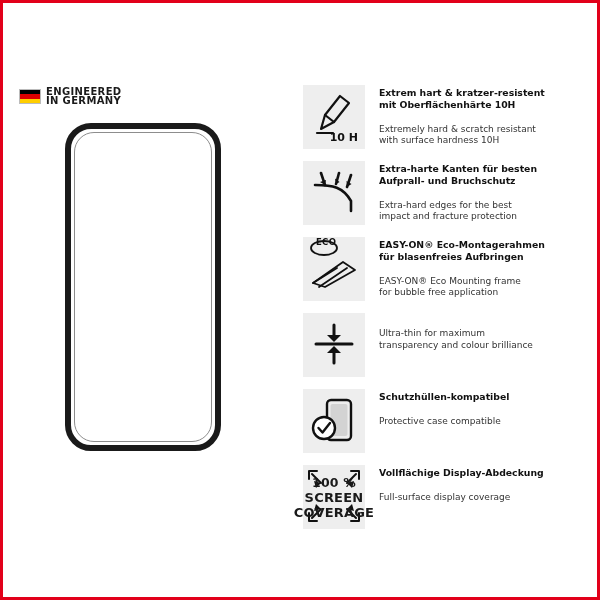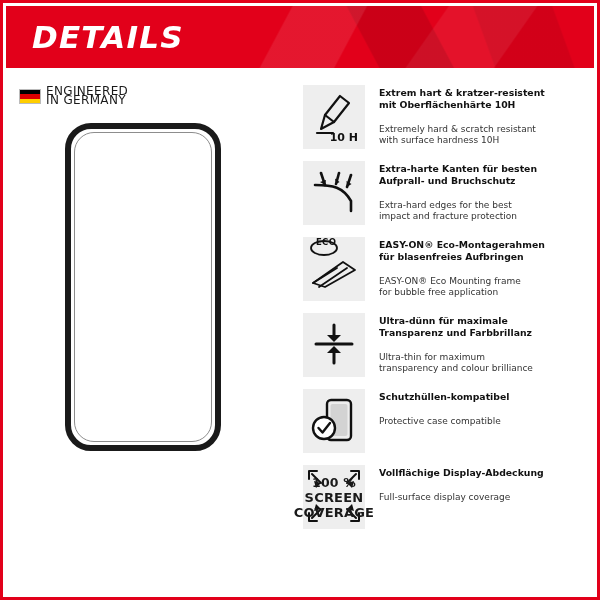--- a/index.html
+++ b/index.html
@@ -66,23 +66,23 @@
   .flag {
     width: 22px;
     height: 15px;
     display: flex;
     flex-direction: column;
     border: 0.5px solid #bbb;
     box-sizing: border-box;
   }
   .flag span { display: block; height: 33.33%; width: 100%; }
   .badge-text {
-    font-size: 12px;
+    font-size: 10px;
     line-height: 9.4px;
-    font-weight: normal;
+    font-weight: bold;
     letter-spacing: 0.35px;
     color: #1a1a1a;
     font-family: "DejaVu Sans", sans-serif;
     text-transform: uppercase;
   }
   
   .phone {
     position: absolute;
     left: 62px;
     top: 120px;
@@ -157,24 +157,20 @@
     gap: 0px;
   }
   .cov-100 { font-size: 12.5px; font-weight: bold; font-family: "DejaVu Sans", sans-serif; letter-spacing: .2px; }
   .cov-s { font-size: 13px; font-weight: bold; font-family: "DejaVu Sans", sans-serif; letter-spacing: .2px; }
 </style>
 </head>
 <body>
 
 <div class="page">
 
-  <div class="header">
-    <div class="header-facets"></div>
-    <div class="header-title">DETAILS</div>
-  </div>
 
   <div class="badge">
     <div class="flag">
       <span style="background:#000000"></span>
       <span style="background:#dd0000"></span>
       <span style="background:#ffce00"></span>
     </div>
     <div class="badge-text">
       <div>ENGINEERED</div>
       <div>IN GERMANY</div>
@@ -258,22 +254,20 @@
             <path d="M31 50 L31 40"></path>
             <path d="M13 31 L49 31"></path>
           </g>
           <g fill="#111">
             <path d="M24 22 L38 22 L31 29 Z"></path>
             <path d="M24 40 L38 40 L31 33 Z"></path>
           </g>
         </svg>
       </div>
       <div class="ftext">
-        <div class="ftitle">Ultra-dünn für maximale
-Transparenz und Farbbrillanz</div>
         <div class="fsub">Ultra-thin for maximum
 transparency and colour brilliance</div>
       </div>
     </div>
 
     <div class="feature">
       <div class="icon-box">
         <svg viewBox="0 0 62 62" width="62" height="62">
           <rect x="24" y="11" width="24" height="40" rx="4" fill="none" stroke="#111" stroke-width="2.4"></rect>
           <rect x="27.5" y="15" width="17" height="32" rx="2" fill="#111" opacity="0.12"></rect>

